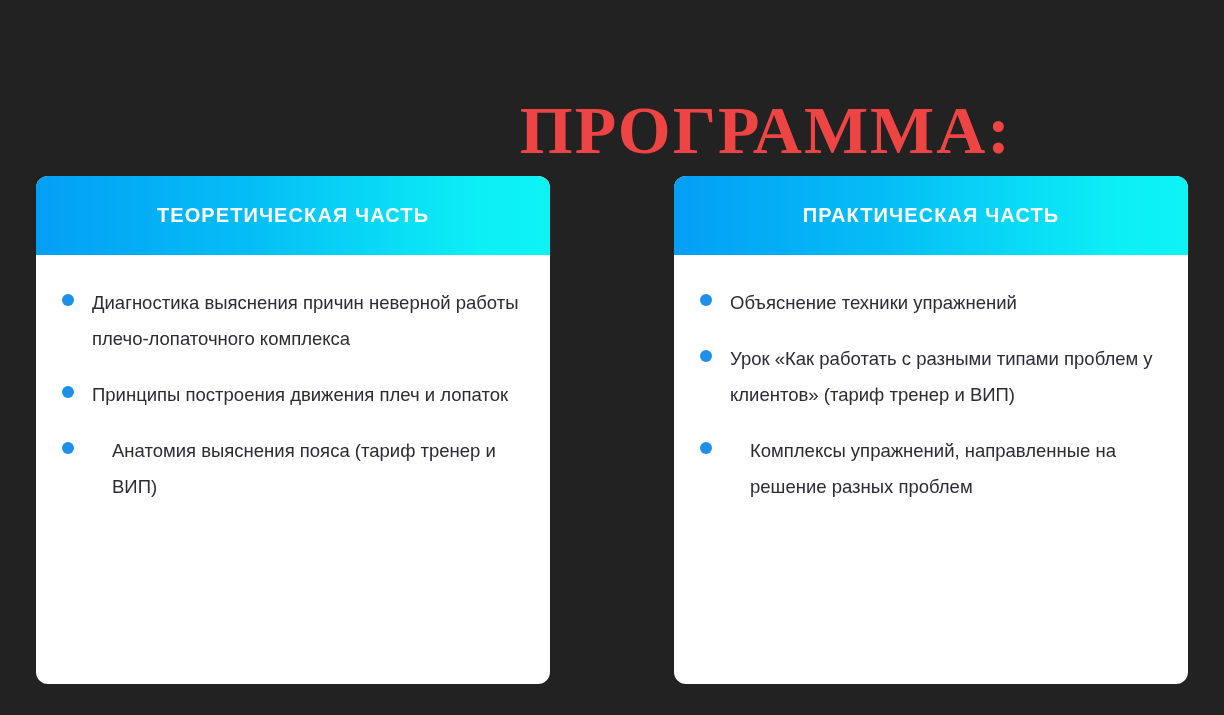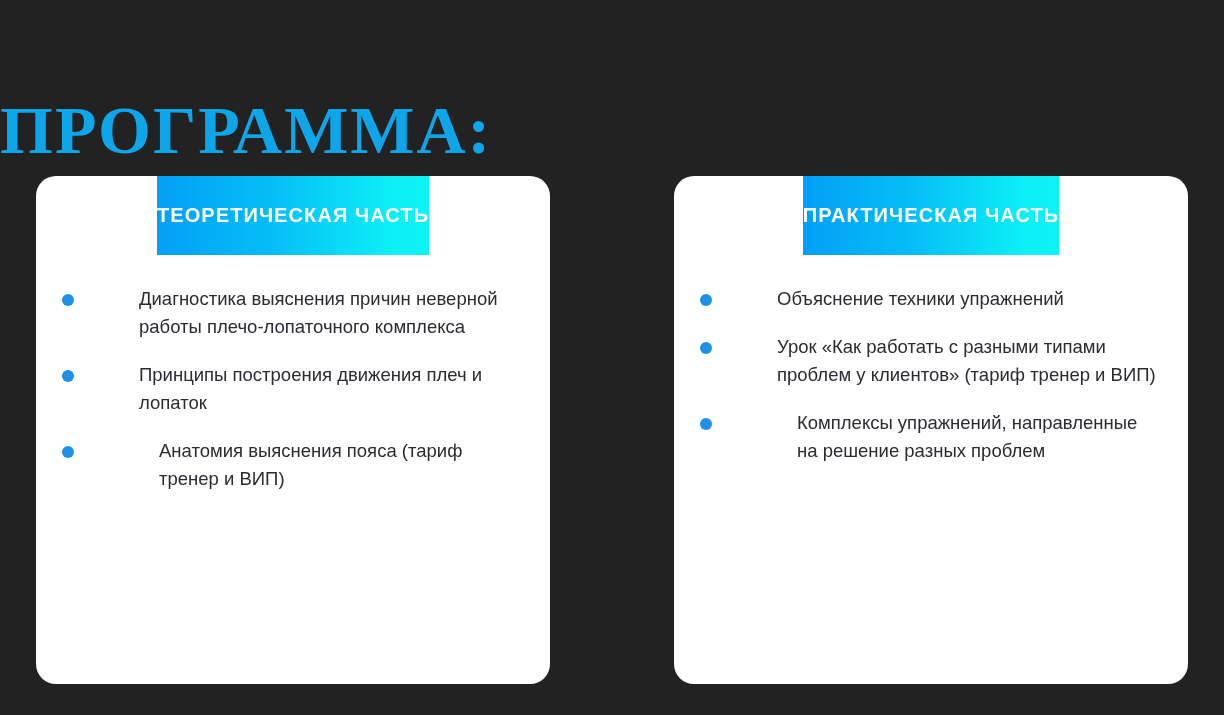--- a/index.html
+++ b/index.html
@@ -15,50 +15,49 @@
     overflow: hidden;
     position: relative;
   }
 
   
   .page-title {
     position: absolute;
     top: 46px;
     left: 0;
     width: 1012px;
-    text-align: left;
+    text-align: right;
     font-family: "Liberation Serif", "DejaVu Serif", serif;
     font-weight: 700;
     font-size: 68px;
     line-height: 76px;
     letter-spacing: 2px;
-    color: #0ea5e9;
+    color: #ef4444;
     white-space: nowrap;
   }
 
   
   .cards {
     position: absolute;
     top: 176px;
     left: 36px;
     width: 1152px;
     height: 508px;
     display: flex;
     justify-content: space-between;
     align-items: stretch;
   }
 
   .card {
     width: 514px;
     background: #ffffff;
-    border-radius: 20px;
+    border-radius: 12px;
     overflow: hidden;
     display: flex;
     flex-direction: column;
-    align-items: center;
   }
 
   .card-header {
     height: 79px;
     flex: 0 0 79px;
     display: flex;
     align-items: center;
     justify-content: center;
     background: linear-gradient(90deg, #039FF6 0%, #05BEF6 42%, #0CEFF6 86%, #0DF3F5 100%);
   }
@@ -103,22 +102,21 @@
     margin-top: 9px;
     margin-right: 18px;
   }
 
   .bullet-text {
     flex: 1 1 auto;
     color: #2B2B33;
     font-family: "Liberation Sans", sans-serif;
     font-weight: 400;
     font-size: 18.5px;
-    line-height: 28px;
-    margin-left: 47px;
+    line-height: 36px;
   }
 </style>
 </head>
 <body style="background: rgb(34, 34, 34);">
 
 <h1 class="page-title">ПРОГРАММА:</h1>
 
 <div class="cards">
 
   <section class="card">

